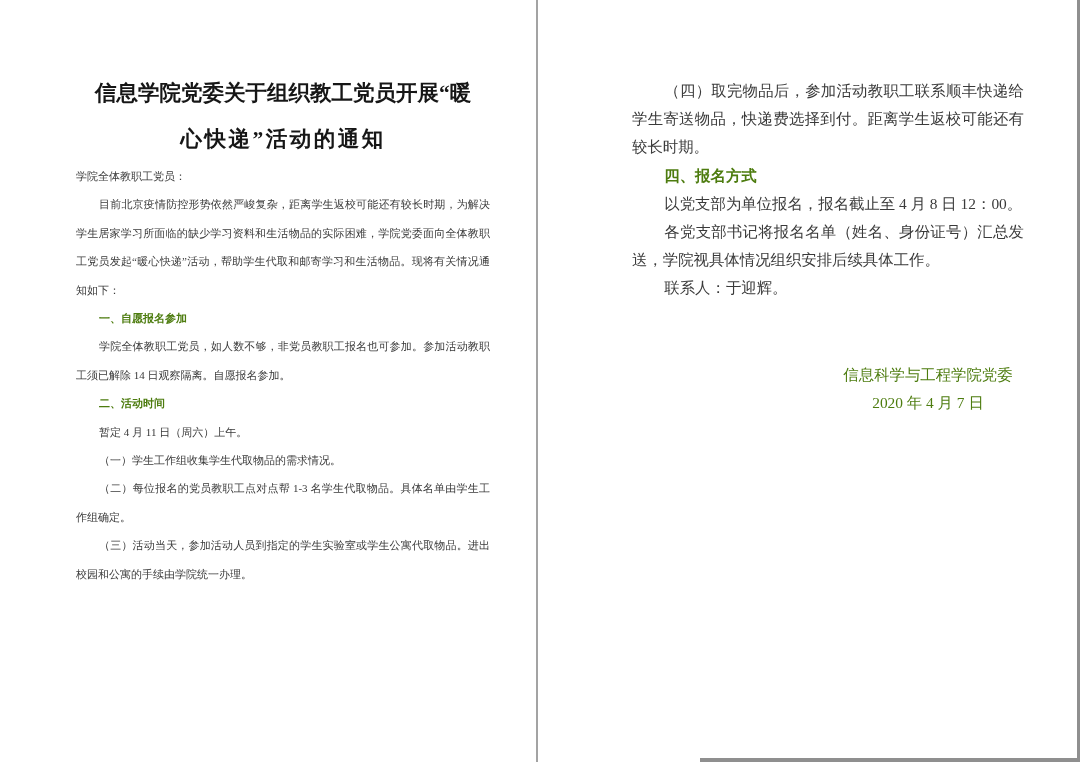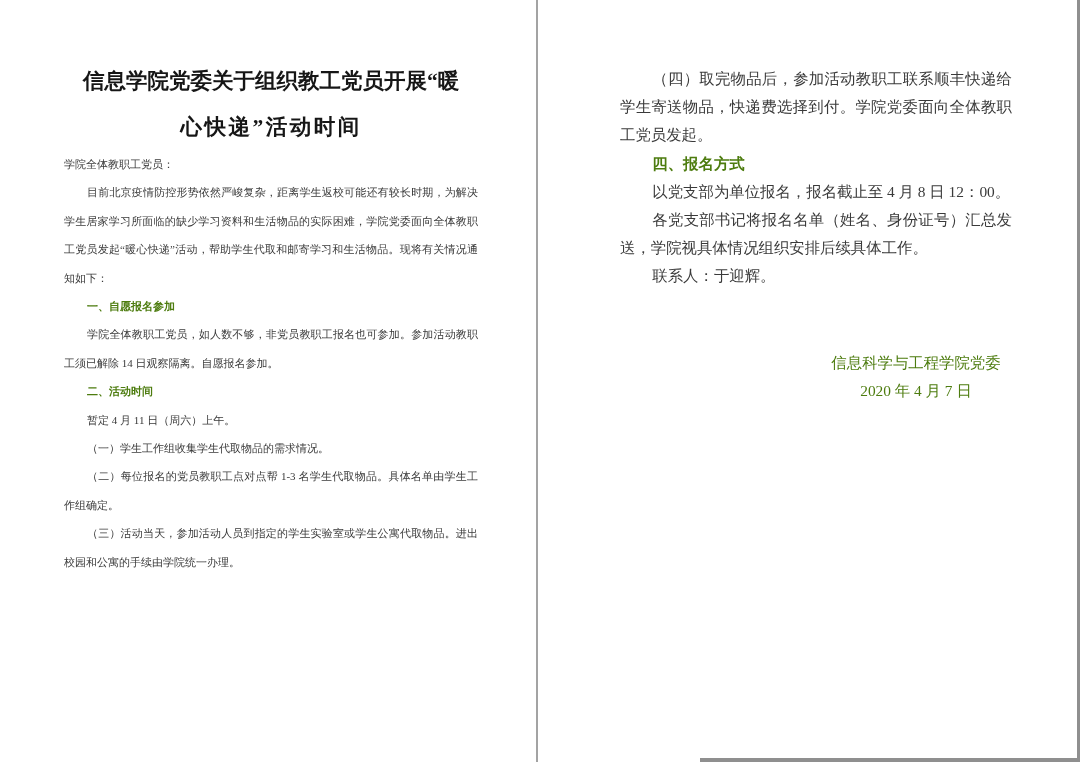--- a/index.html
+++ b/index.html
@@ -4,21 +4,21 @@
 <style>
   html, body { margin: 0; padding: 0; background: #ffffff; }
   .canvas {
     position: relative;
     width: 1080px;
     height: 762px;
     background: #ffffff;
     overflow: hidden;
     font-family: "Liberation Serif", "DejaVu Serif", serif;
   }
-  .page { position: absolute; top: 0; }
+  .page { position: absolute; top: 12px; margin-left: 12px; }
   .page-left  { left: 64px;  width: 414px; }
   .page-right { left: 620px; width: 392px; }
 
   .title {
     margin: 0;
     padding-top: 58px;
     font-size: 21.5px;
     line-height: 46px;
     font-weight: bold;
     text-align: center;
@@ -65,38 +65,38 @@
   }
 </style>
 </head>
 <body>
 
 <div class="canvas">
 
   <div class="page page-left">
     <h1 class="title">
       <span class="title-line">信息学院党委关于组织教工党员开展“暖</span>
-      <span class="title-line second">心快递”活动时间</span>
+      <span class="title-line second">心快递”活动的通知</span>
     </h1>
     <div class="body">
         <p class="blk plain">学院全体教职工党员：</p>
         <p class="blk para">目前北京疫情防控形势依然严峻复杂，距离学生返校可能还有较长时期，为解决学生居家学习所面临的缺少学习资料和生活物品的实际困难，学院党委面向全体教职工党员发起“暖心快递”活动，帮助学生代取和邮寄学习和生活物品。现将有关情况通知如下：</p>
         <p class="blk heading">一、自愿报名参加</p>
         <p class="blk para">学院全体教职工党员，如人数不够，非党员教职工报名也可参加。参加活动教职工须已解除 14 日观察隔离。自愿报名参加。</p>
         <p class="blk heading">二、活动时间</p>
         <p class="blk para">暂定 4 月 11 日（周六）上午。</p>
         <p class="blk para">（一）学生工作组收集学生代取物品的需求情况。</p>
         <p class="blk para">（二）每位报名的党员教职工点对点帮 1-3 名学生代取物品。具体名单由学生工作组确定。</p>
         <p class="blk para">（三）活动当天，参加活动人员到指定的学生实验室或学生公寓代取物品。进出校园和公寓的手续由学院统一办理。</p>
       </div>
   </div>
 
   <div class="page page-right">
     <div class="body">
-        <p class="blk para">（四）取完物品后，参加活动教职工联系顺丰快递给学生寄送物品，快递费选择到付。学院党委面向全体教职工党员发起。</p>
+        <p class="blk para">（四）取完物品后，参加活动教职工联系顺丰快递给学生寄送物品，快递费选择到付。距离学生返校可能还有较长时期。</p>
         <p class="blk heading">四、报名方式</p>
         <p class="blk para">以党支部为单位报名，报名截止至 4 月 8 日 12：00。</p>
         <p class="blk para">各党支部书记将报名名单（姓名、身份证号）汇总发送，学院视具体情况组织安排后续具体工作。</p>
         <p class="blk para">联系人：于迎辉。</p>
       </div>
     <div class="signature">
       <div>信息科学与工程学院党委</div>
       <div>2020 年 4 月 7 日</div>
     </div>
   </div>

